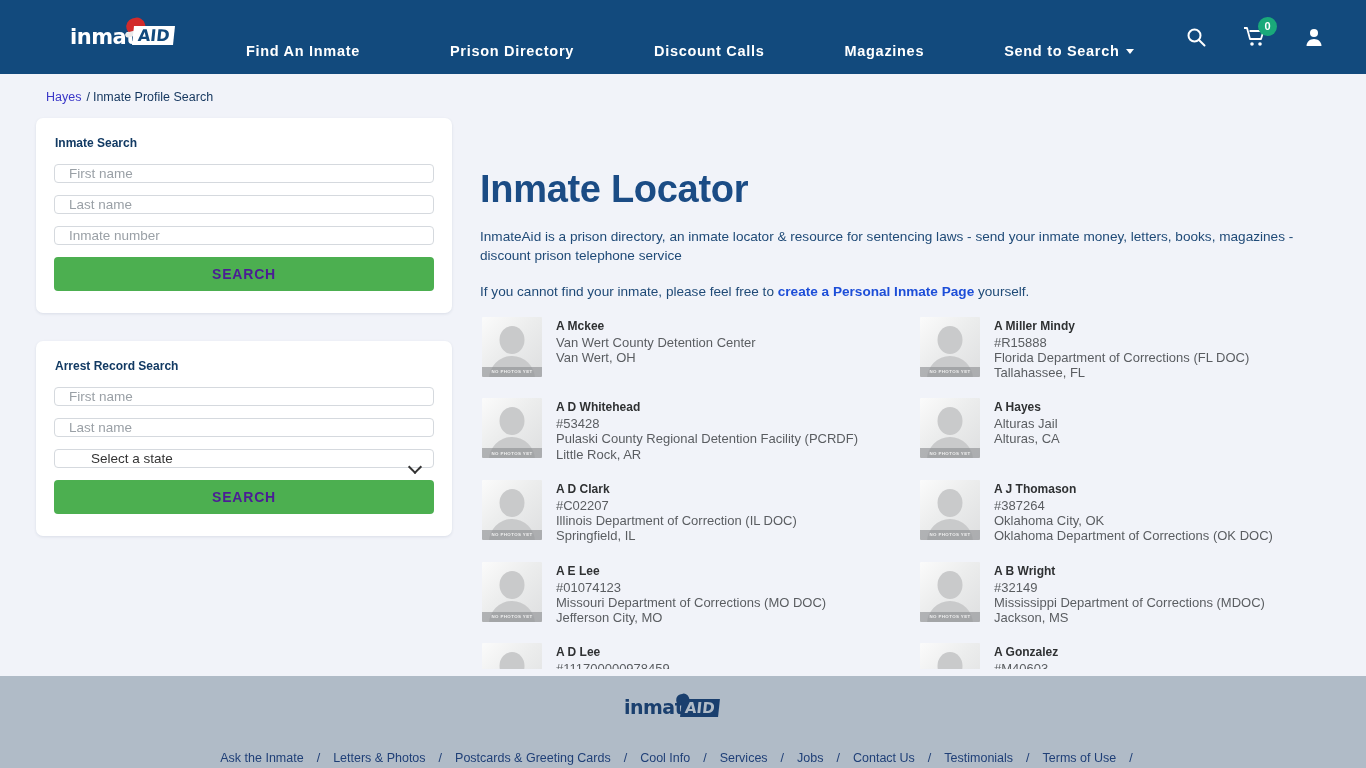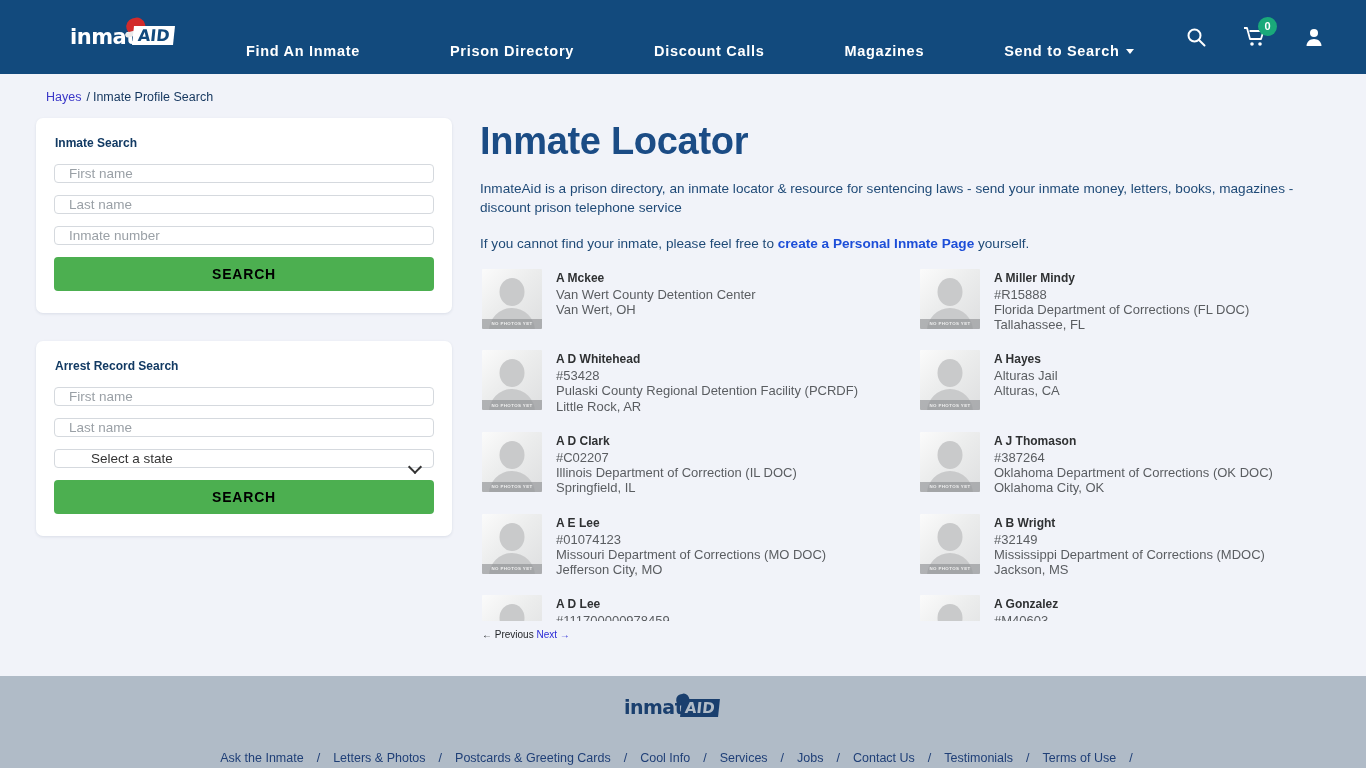--- a/index.html
+++ b/index.html
@@ -145,30 +145,30 @@
     width:8px; height:8px;
     border-right:2px solid #333; border-bottom:2px solid #333;
     transform:rotate(45deg);
     pointer-events:none;
   }
   .btn-search {
     display:block; width:100%;
     height:34px;
     background:#4caf50;
     border:none; border-radius:4px;
-    color:#000000;
+    color:#4c1d95;
     font-size:14px; font-weight:bold;
     letter-spacing:0.8px;
     cursor:pointer;
     font-family:"Liberation Sans", sans-serif;
     margin-top:4px;
   }
 
   
-  .main { flex:1 1 auto; padding-top:2px; min-width:0; }
+  .main { flex:1 1 auto; padding-top:2px; min-width:0;margin-top:48px; }
   .main h1 {
     margin:0 0 16px 0;
     font-size:38px;
     color:#1b4c85;
     font-weight:bold;
     letter-spacing:-0.3px;
   }
   .intro {
     font-size:13.6px; color:#1f4a77;
     line-height:1.42;
@@ -413,22 +413,22 @@
         </div>
         <div class="result">
           <div class="avatar">
             <span class="head"></span>
             <span class="body"></span>
             <span class="nolabel">NO PHOTOS YET</span>
           </div>
           <div class="rinfo">
             <div class="rname">A J Thomason</div>
             <div class="rline">#387264</div>
+            <div class="rline">Oklahoma City, OK</div>
             <div class="rline">Oklahoma Department of Corrections (OK DOC)</div>
-            <div class="rline">Oklahoma City, OK</div>
           </div>
         </div>
         <div class="result">
           <div class="avatar">
             <span class="head"></span>
             <span class="body"></span>
             <span class="nolabel">NO PHOTOS YET</span>
           </div>
           <div class="rinfo">
             <div class="rname">A E Lee</div>

